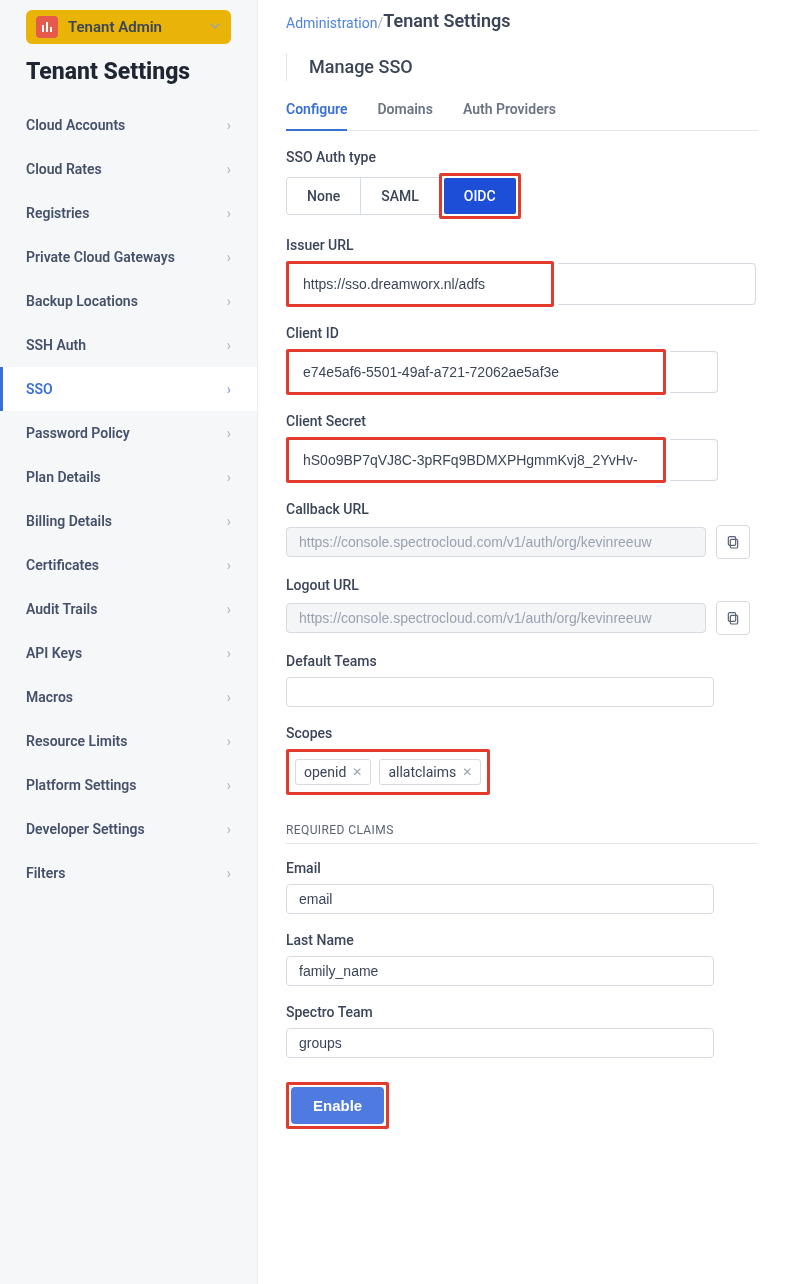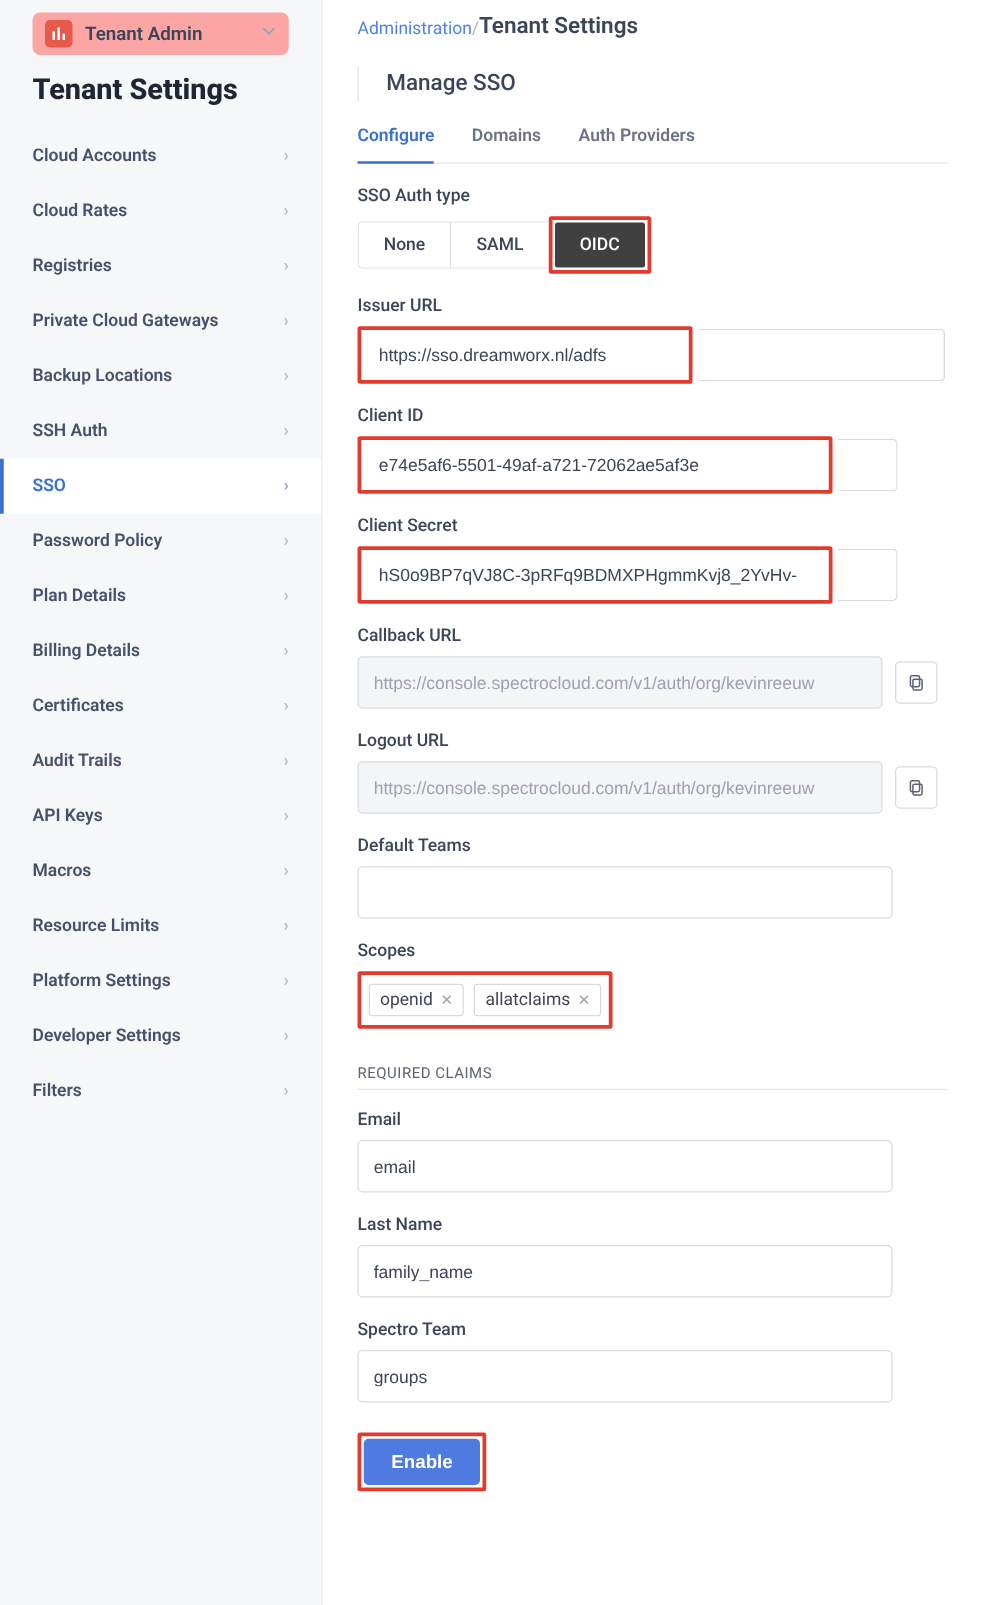--- a/index.html
+++ b/index.html
@@ -2,21 +2,21 @@
 <html><head>
 <meta charset="utf-8">
 <style>
   * { box-sizing: border-box; margin: 0; padding: 0; }
   html, body { font-family: -apple-system, BlinkMacSystemFont, "Segoe UI", Roboto, Arial, sans-serif; font-size: 14px; color: #3b4559; background: #fff; }
   .app { display: flex; width: 786px; min-height: 1284px; }
   .sidebar { width: 258px; background: #f6f7f9; padding: 10px 0 20px 0; border-right: 1px solid #e9ecef; }
   .content { flex: 1; padding: 10px 28px 30px 28px; }
 
   
-  .scope { margin: 0 26px 14px 26px; display: flex; align-items: center; gap: 10px; background: #fca5a5; border-radius: 6px; padding: 6px 10px; }
+  .scope { margin: 0 26px 14px 26px; display: flex; align-items: center; gap: 10px; background: #eab308; border-radius: 6px; padding: 6px 10px; }
   .scope-badge { width: 22px; height: 22px; border-radius: 4px; background: #e65a4b; display: flex; align-items: center; justify-content: center; }
   .scope-badge svg { display: block; }
   .scope-label { font-weight: 600; color: #3b4559; font-size: 15px; }
   .scope-caret { margin-left: auto; color: #9aa2b1; }
 
   .page-title-side { margin: 14px 26px 18px 26px; font-size: 23px; font-weight: 800; color: #1f2633; }
 
   
   .nav { margin-top: 6px; }
   .nav-item { display: flex; align-items: center; justify-content: space-between; padding: 14px 26px; font-weight: 600; color: #45516a; cursor: pointer; }
@@ -34,33 +34,33 @@
   .content-header .sub { color: #3b4559; font-size: 18px; font-weight: 500; border-left: 1px solid #e4e6eb; padding-left: 22px; line-height: 28px;}
 
   
   .tabs { display: flex; gap: 30px; border-bottom: 1px solid #e4e6eb; margin: 12px 0 18px 0; }
   .tab { padding: 8px 0 12px 0; font-weight: 600; color: #6b7385; cursor: pointer; }
   .tab.active { color: #3870d4; border-bottom: 2px solid #3870d4; margin-bottom: -1px; }
 
   
   .form-group { margin-bottom: 18px; }
   .form-label { font-size: 14px; color: #3b4559; font-weight: 500; margin-bottom: 8px; display: block; }
-  .text-input { width: 100%; max-width: 428px; height: 42px; border: 1px solid #d6dae1; border-radius: 4px; padding: 0 12px; font-size: 14px; color: #3b4559; background: #fff; }
+  .text-input { width: 100%; max-width: 428px; height: 30px; border: 1px solid #d6dae1; border-radius: 4px; padding: 0 12px; font-size: 14px; color: #3b4559; background: #fff; }
   .text-input::placeholder { color: #a5abb8; }
   .text-input[readonly] { background: #f4f5f7; color: #9aa2b1; }
   .row { display: flex; gap: 10px; align-items: center; }
   .row .text-input.long { max-width: 420px; }
   .copy-btn { width: 34px; height: 34px; border: 1px solid #d6dae1; border-radius: 4px; background: #fff; display: flex; align-items: center; justify-content: center; cursor: pointer; color: #5a6275; }
   .copy-btn svg { width: 16px; height: 16px; }
 
   
   .segmented { display: inline-flex; border: 1px solid #d6dae1; border-radius: 4px; overflow: hidden; }
   .seg-btn { padding: 10px 20px; background: #fff; color: #3b4559; font-weight: 500; cursor: pointer; border-right: 1px solid #d6dae1; }
   .seg-btn:last-child { border-right: 0; }
-  .seg-btn.active { background: #404040; color: #fff; }
+  .seg-btn.active { background: #1d4ed8; color: #fff; }
 
   
   .hl-red { border: 3px solid #e23a2d; border-radius: 2px; padding: 2px; display: inline-block; }
   .hl-red .text-input { max-width: none; }
 
   
   .tags-input { display: flex; gap: 8px; align-items: center; flex-wrap: wrap; min-height: 42px; width: 100%; max-width: 428px; border: 1px solid #d6dae1; border-radius: 4px; padding: 6px 8px; }
   .tag { background: #fff; border: 1px solid #d6dae1; border-radius: 3px; padding: 4px 8px; display: flex; align-items: center; gap: 6px; color: #3b4559; }
   .tag .x { color: #9aa2b1; cursor: pointer; font-size: 12px; }
 

